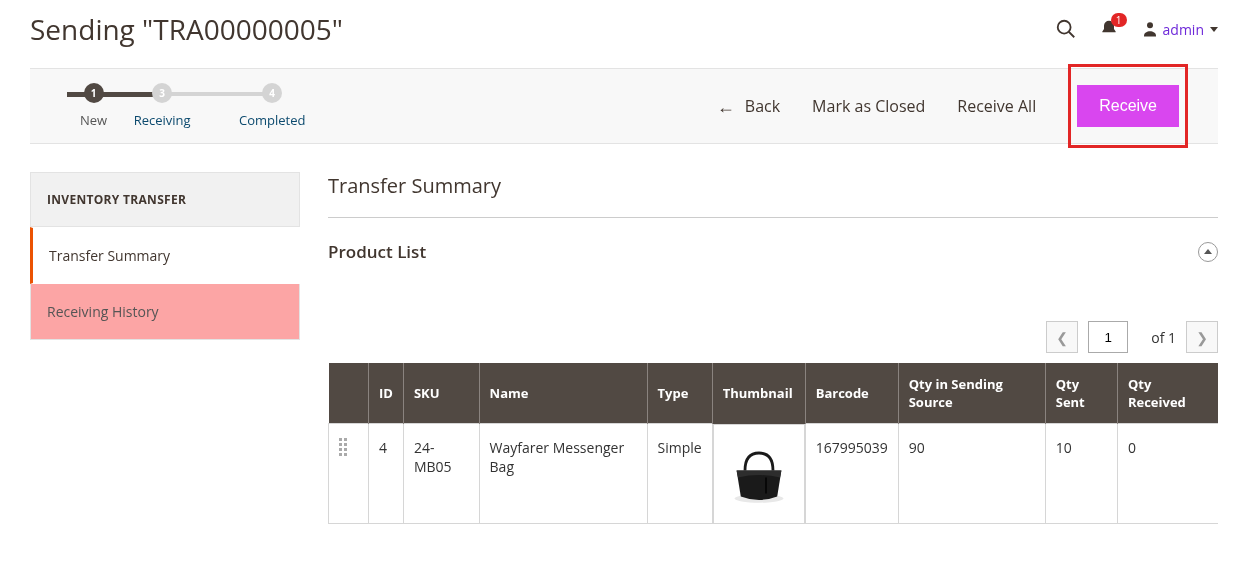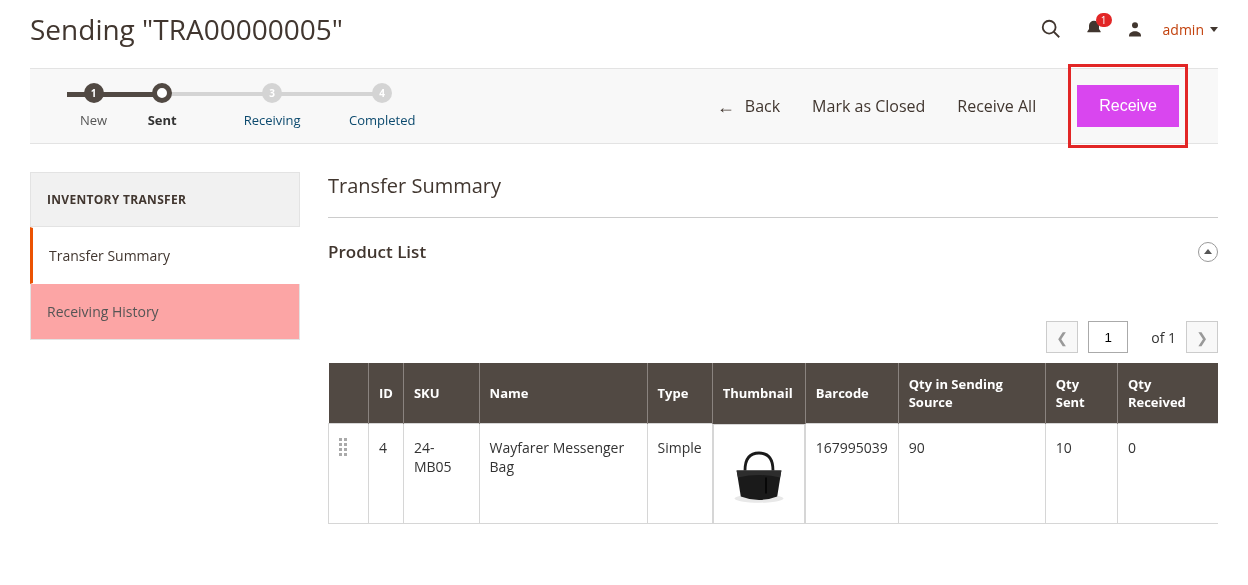--- a/index.html
+++ b/index.html
@@ -31,21 +31,21 @@
   .badge {
     position: absolute;
     top: -6px; right: -8px;
     background: #e22626;
     color: #fff;
     border-radius: 10px;
     font-size: 10px;
     padding: 1px 5px;
     line-height: 1.2;
   }
-  .admin-label { color: #c2410c; margin-left: 19px; }
+  .admin-label { color: #6d28d9; margin-left: 4px; }
   .caret-down {
     width: 0; height: 0;
     border-left: 4px solid transparent;
     border-right: 4px solid transparent;
     border-top: 5px solid #41362f;
     margin-left: 6px;
   }
 
   
   .action-bar {
@@ -253,25 +253,20 @@
       <span class="caret-down"></span>
     </div>
   </div>
 </div>
 
 <div class="action-bar">
   <div class="steps">
     <div class="step step-done">
       <div class="step-circle">1</div>
       <div class="step-label">New</div>
-    </div>
-    <div class="step step-current">
-      <div class="step-connector"></div>
-      <div class="step-circle"></div>
-      <div class="step-label">Sent</div>
     </div>
     <div class="step step-future">
       <div class="step-connector"></div>
       <div class="step-circle">3</div>
       <div class="step-label">Receiving</div>
     </div>
     <div class="step step-future">
       <div class="step-connector"></div>
       <div class="step-circle">4</div>
       <div class="step-label">Completed</div>

